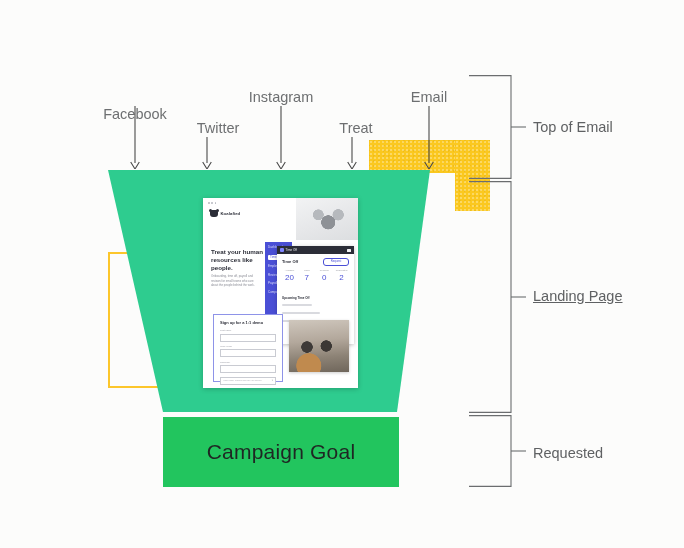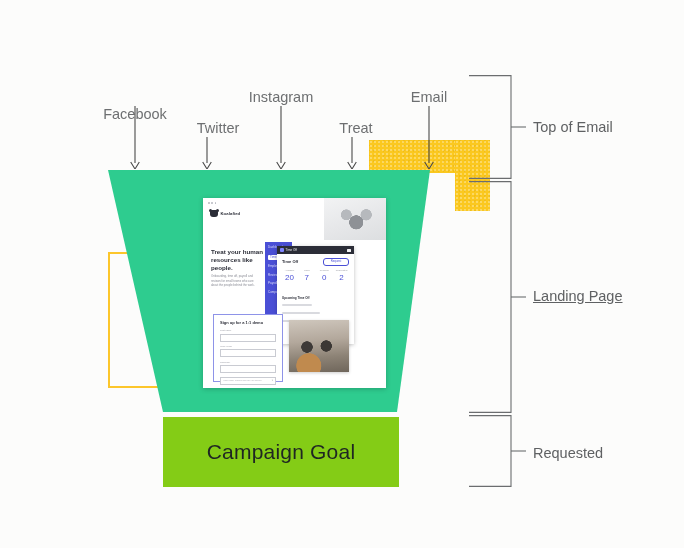--- a/index.html
+++ b/index.html
@@ -76,21 +76,21 @@
     top: 170px;
     width: 330px;
     height: 242px;
   }
   #campaign-goal-banner {
     position: absolute;
     left: 163px;
     top: 417px;
     width: 236px;
     height: 70px;
-    background: #84cc16;
+    background: #22c55e;
     display: flex;
     align-items: center;
     justify-content: center;
   }
   #campaign-goal-label {
     font-size: 21px;
     color: #1f2623;
     letter-spacing: .2px;
   }
   .channel-label {
@@ -122,21 +122,20 @@
     left: 203px;
     top: 198px;
     width: 155px;
     height: 190px;
     background: #ffffff;
     box-shadow: 0 1px 5px rgba(0,0,0,.22);
     overflow: hidden;
     font-size: 3px;
     line-height: 1.35;
     color: #3a3b45;
-    padding-left: 28px;
   }
   #mock-dots {
     position: absolute;
     left: 5px;
     top: 4px;
     display: flex;
     gap: 1.5px;
   }
   #mock-dots i {
     width: 1.8px; height: 1.8px;

